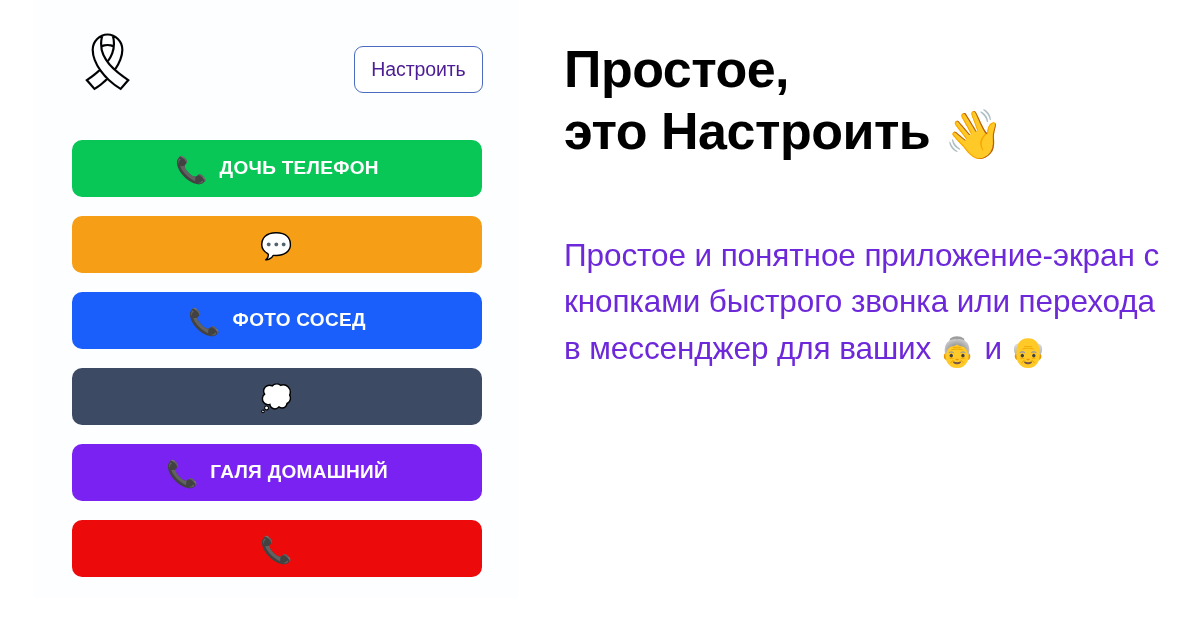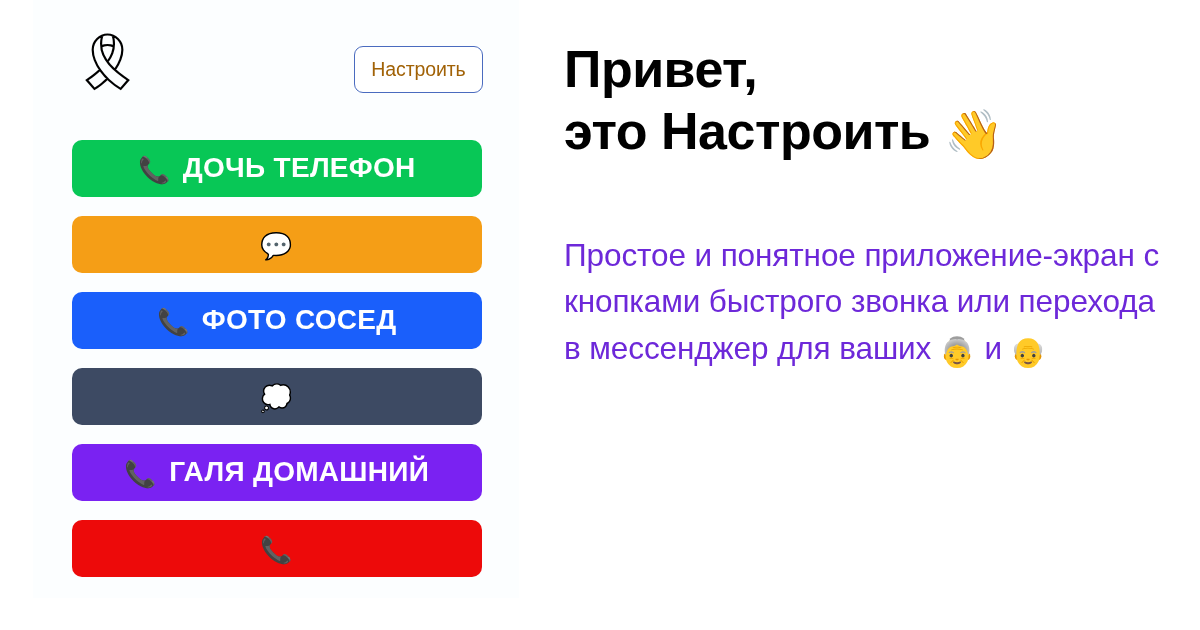--- a/index.html
+++ b/index.html
@@ -55,21 +55,21 @@
 
   .settings-button {
     position: absolute;
     right: 0;
     top: 16px;
     width: 129px;
     height: 47px;
     border: 1.6px solid #4a6bbf;
     border-radius: 9px;
     background: #ffffff;
-    color: #a16207;
+    color: #4c1d95;
     font-size: 19.5px;
     font-family: "Liberation Sans", sans-serif;
     letter-spacing: -0.1px;
     display: flex;
     align-items: center;
     justify-content: center;
     box-sizing: border-box;
     cursor: pointer;
   }
 
@@ -97,21 +97,21 @@
 
   .call-button .btn-icon {
     font-size: 26px;
     line-height: 1;
     display: inline-block;
     transform: translateY(1px);
   }
 
   .call-button .btn-label {
     color: #ffffff;
-    font-size: 28px;
+    font-size: 19px;
     font-weight: bold;
     font-family: "Liberation Sans", sans-serif;
     letter-spacing: 0.3px;
     white-space: nowrap;
     line-height: 1;
     transform: translateY(-1px);
   }
 
   
   .promo {
@@ -195,21 +195,21 @@
         <button class="call-button" style="background: rgb(237, 10, 10);">
           <span class="btn-icon">📞</span>
         </button>
       </div>
 
   </div>
 
   <div class="promo">
 
     <h1 class="promo-title">
-      <span>Привет,</span><br>
+      <span>Простое,</span><br>
       <span>это Настроить</span><span> </span><span class="wave-icon">👋</span>
     </h1>
 
     <p class="promo-body">
       <span>Простое и понятное приложение-экран с кнопками быстрого звонка или перехода в мессенджер для ваших </span><span class="person-icon">👵</span><span> и </span><span class="person-icon">👴</span>
     </p>
 
   </div>
 
 </div>

